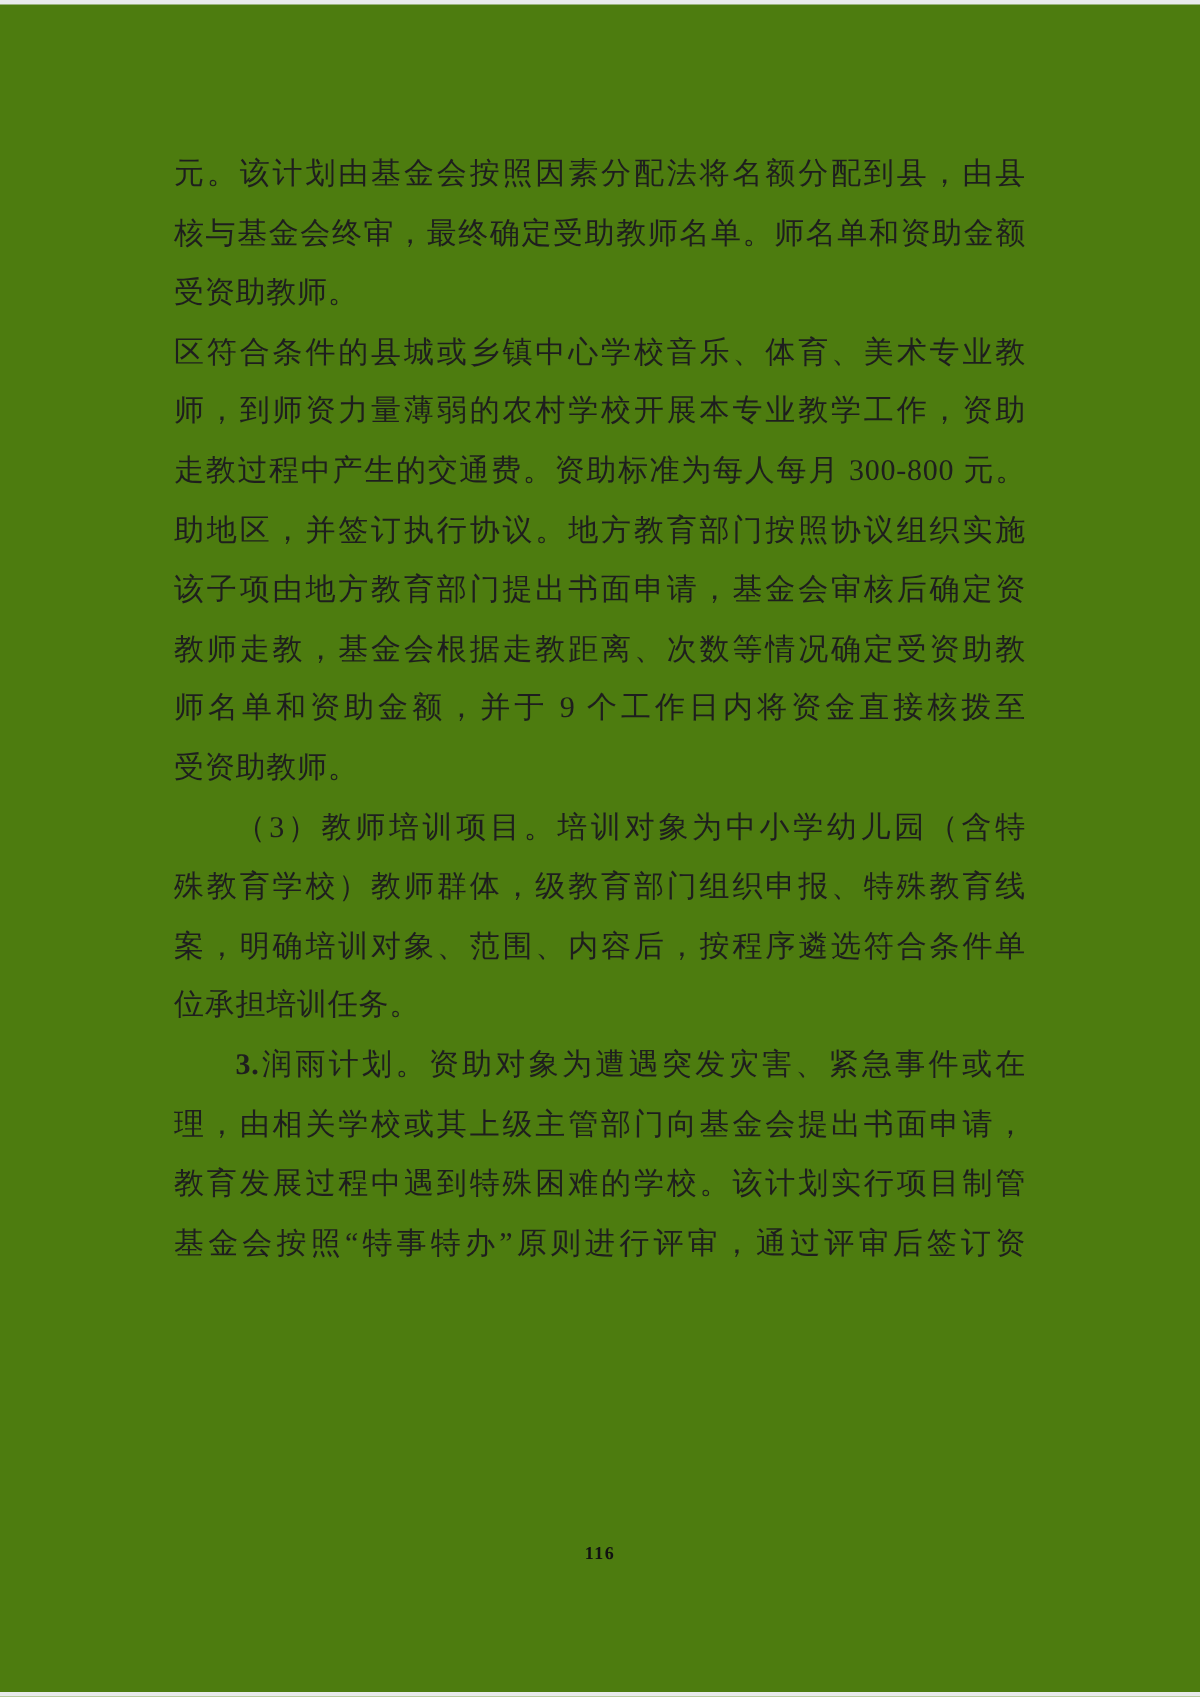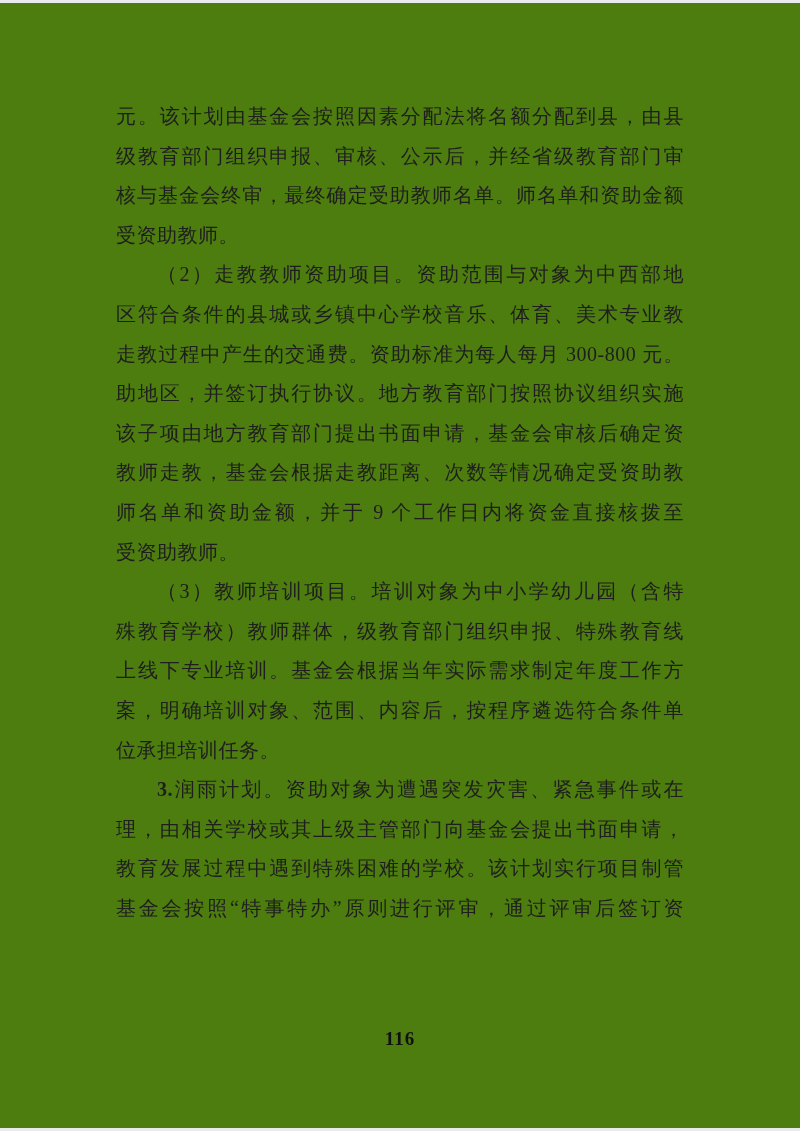--- a/index.html
+++ b/index.html
@@ -50,57 +50,55 @@
   }
   .bp {
     font-weight: bold;
   }
   .pageno {
     position: absolute;
     top: 1028px;
     left: 0;
     width: 100%;
     text-align: center;
-    font-size: 19px;
+    font-size: 12px;
     font-weight: 600;
     letter-spacing: 1px;
     color: #111111;
     font-family: "Liberation Serif", "DejaVu Serif", serif;
   }
 </style>
 </head>
 <body>
 
 <div class="page">
   <div class="edge top"></div>
 
   <div class="content">
 
     <div class="para">
       <div class="line">元。该计划由基金会按照因素分配法将名额分配到县，由县</div>
-      <div class="line">级教育部门组织申报、审核、公示后，并经省级教育部门审</div>
       <div class="line">核与基金会终审，最终确定受助教师名单。师名单和资助金额</div>
       <div class="line end">受资助教师。</div>
     </div>
 
     <div class="para">
-      <div class="line indent">（2）走教教师资助项目。资助范围与对象为中西部地</div>
       <div class="line">区符合条件的县城或乡镇中心学校音乐、体育、美术专业教</div>
+      <div class="line">师，到师资力量薄弱的农村学校开展本专业教学工作，资助</div>
       <div class="line">走教过程中产生的交通费。资助标准为每人每月 300-800 元。</div>
       <div class="line">助地区，并签订执行协议。地方教育部门按照协议组织实施</div>
       <div class="line">该子项由地方教育部门提出书面申请，基金会审核后确定资</div>
       <div class="line">教师走教，基金会根据走教距离、次数等情况确定受资助教</div>
       <div class="line">师名单和资助金额，并于 9 个工作日内将资金直接核拨至</div>
       <div class="line end">受资助教师。</div>
     </div>
 
     <div class="para">
       <div class="line indent">（3）教师培训项目。培训对象为中小学幼儿园（含特</div>
       <div class="line">殊教育学校）教师群体，级教育部门组织申报、特殊教育线</div>
-      <div class="line">上线下专业培训。基金会根据当年实际需求制定年度工作方</div>
       <div class="line">案，明确培训对象、范围、内容后，按程序遴选符合条件单</div>
       <div class="line end">位承担培训任务。</div>
     </div>
 
     <div class="para">
       <div class="line indent"><span class="bp">3.</span><span>润雨计划。资助对象为遭遇突发灾害、紧急事件或在</span></div>
       <div class="line">理，由相关学校或其上级主管部门向基金会提出书面申请，</div>
       <div class="line">教育发展过程中遇到特殊困难的学校。该计划实行项目制管</div>
       <div class="line">基金会按照“特事特办”原则进行评审，通过评审后签订资</div>
     </div>

